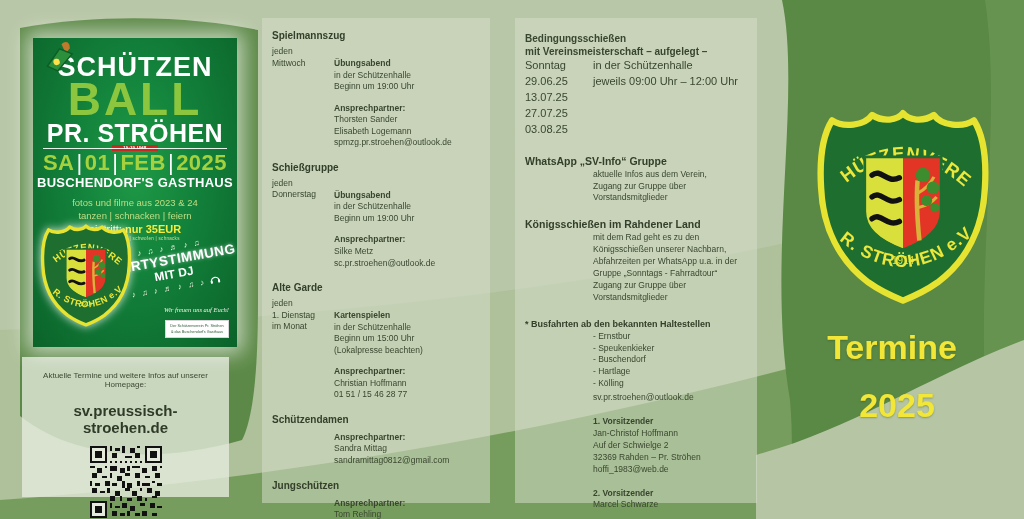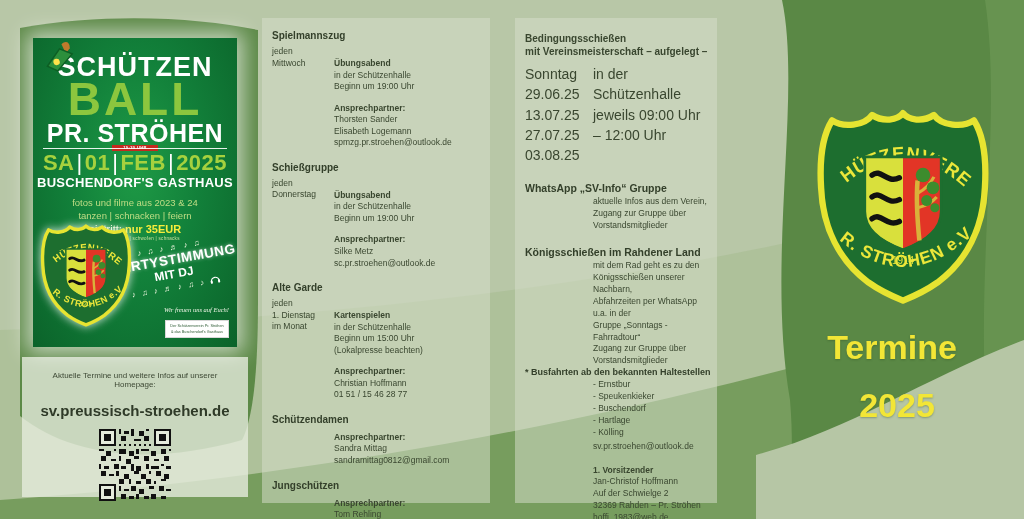--- a/index.html
+++ b/index.html
@@ -4,35 +4,35 @@
 <style>
   * { margin:0; padding:0; box-sizing:border-box; }
   html,body { width:1024px; height:519px; }
   body { font-family:"Liberation Sans", sans-serif; position:relative; overflow:hidden; background:#b8c7a7; }
   .canvas { position:absolute; inset:0; width:1024px; height:519px; }
   .bg { position:absolute; inset:0; z-index:0; }
 
   
   .panel { position:absolute; z-index:2; color:#39462f; }
   .panel-mid   { left:262px; top:18px; width:228px; height:485px; background:rgba(214,222,204,.52); padding:12px 8px 10px 10px; }
-  .panel-right { left:515px; top:18px; width:202px; height:485px; background:rgba(214,222,204,.52); padding:14px 6px 10px 10px; }
-  .panel-home  { left:22px; top:357px; width:226px; height:140px; background:rgba(229,235,220,.8); padding:14px 10px 8px; text-align:center; }
+  .panel-right { left:515px; top:18px; width:242px; height:485px; background:rgba(214,222,204,.52); padding:14px 6px 10px 10px; }
+  .panel-home  { left:22px; top:357px; width:207px; height:140px; background:rgba(229,235,220,.8); padding:14px 10px 8px; text-align:center; }
 
   h3 { font-size:10px; font-weight:bold; color:#333f2a; }
   .sec { margin-top:13px; }
   .sec:first-child { margin-top:0; }
   .row { display:flex; font-size:8.5px; line-height:1.36; margin-top:5px; }
   .when { width:62px; flex:0 0 62px; }
   .det { flex:1; }
   .det > div:empty, .when > div:empty { display:none; }
   .b { font-weight:bold;margin-top:12px; }
   .cl { margin-top:10px; font-weight:bold; }
   .indent { margin-left:68px; font-size:8.5px; line-height:1.4; }
   .h2line { font-size:10px; font-weight:bold; line-height:1.3; }
-  .smallrow { display:flex; font-size:14px; line-height:1.45; margin-top:6px; }
+  .smallrow { display:flex; font-size:11px; line-height:1.45; margin-top:0; }
   .col68 { width:68px; flex:0 0 68px; }
   .pub { display:flex; margin-top:16px; }
   .publabel { width:68px; flex:0 0 68px; font-size:10.5px; font-weight:bold; }
   .pubname { font-size:10.5px; font-weight:bold; }
   .vors { margin-top:11px; }
 
   
   .home-intro { font-size:8px; color:#3c4733; }
   .home-url { font-size:15px; font-weight:bold; margin-top:13px; color:#2f3a28; }
   .qr { margin-top:10px; }
@@ -370,21 +370,21 @@
       <h3 style="font-size:10.5px">Königsschießen im Rahdener Land</h3>
       <div class="indent" style="margin-top:2px">
         <div>mit dem Rad geht es zu den</div>
         <div>Königsschießen unserer Nachbarn,</div>
         <div>Abfahrzeiten per WhatsApp u.a. in der</div>
         <div>Gruppe „Sonntags - Fahrradtour“</div>
         <div>Zugang zur Gruppe über Vorstandsmitglieder</div>
       </div>
     </div>
 
-    <div style="">
+    <div style="margin-top:15px">
       <h3 style="font-size:9px">* Busfahrten ab den bekannten Haltestellen</h3>
       <div class="indent" style="margin-top:2px">
         <div>- Ernstbur</div>
         <div>- Speukenkieker</div>
         <div>- Buschendorf</div>
         <div>- Hartlage</div>
         <div>- Kölling</div>
       </div>
     </div>
 

